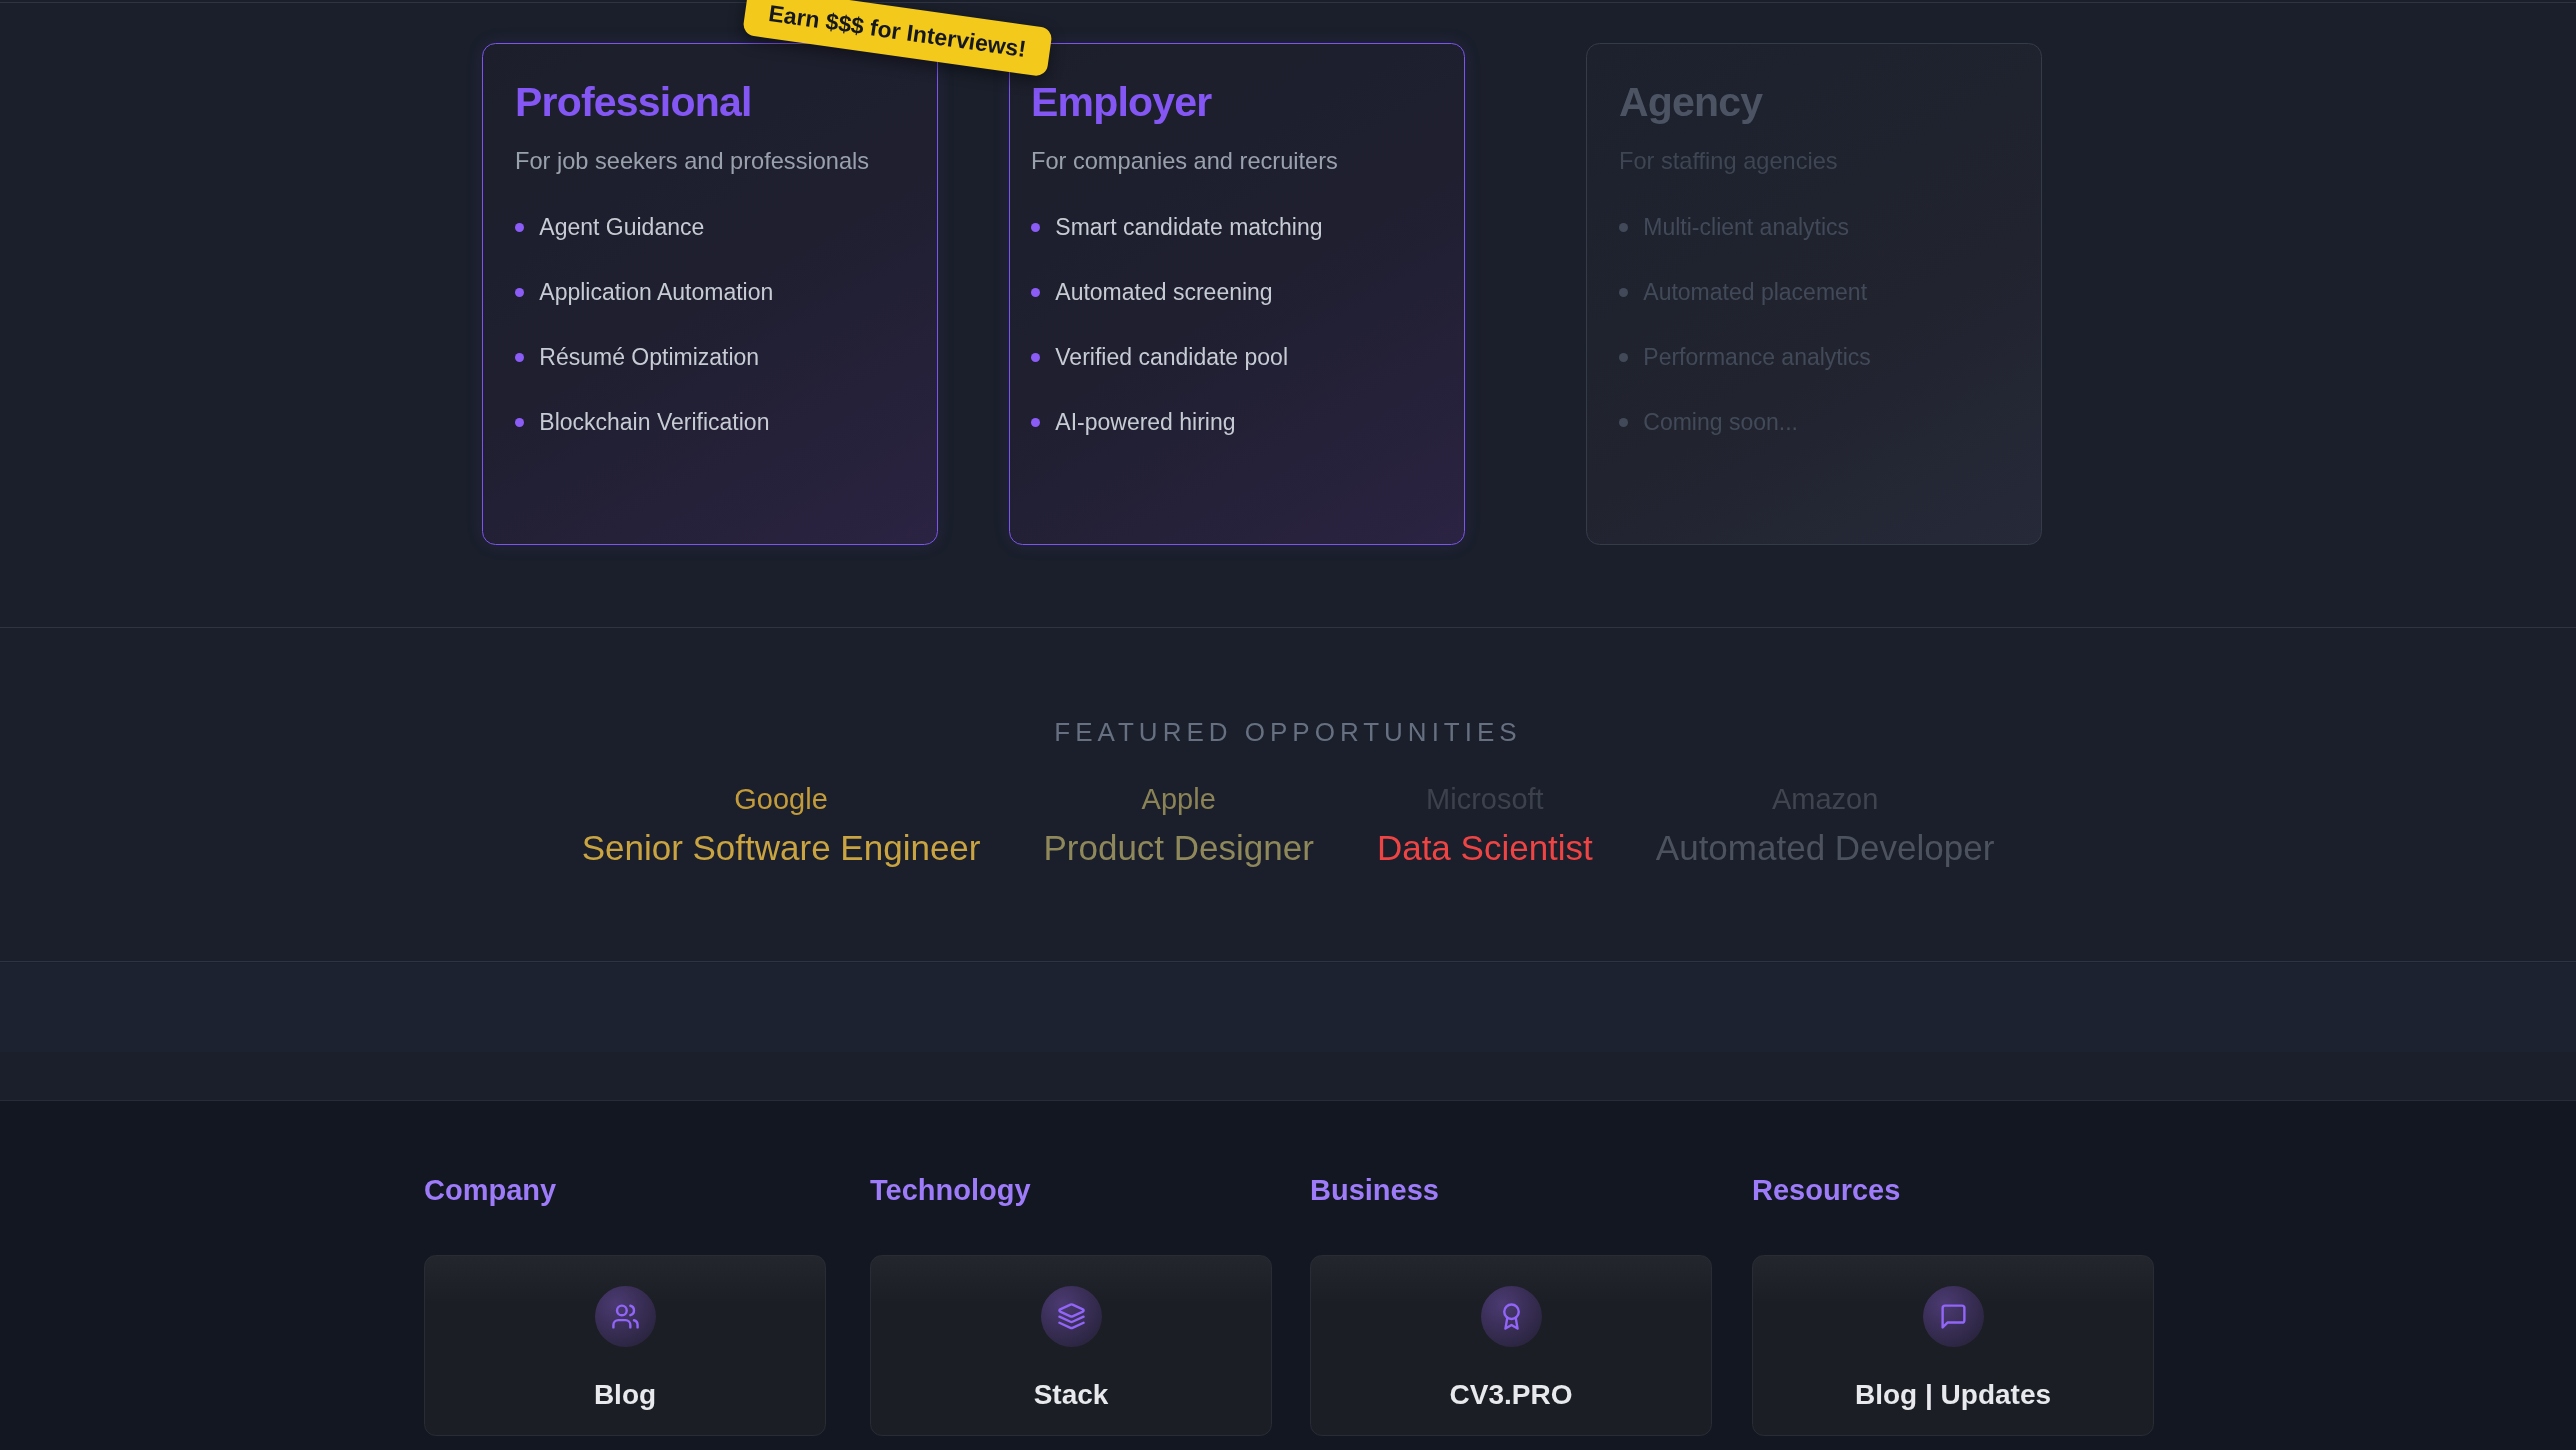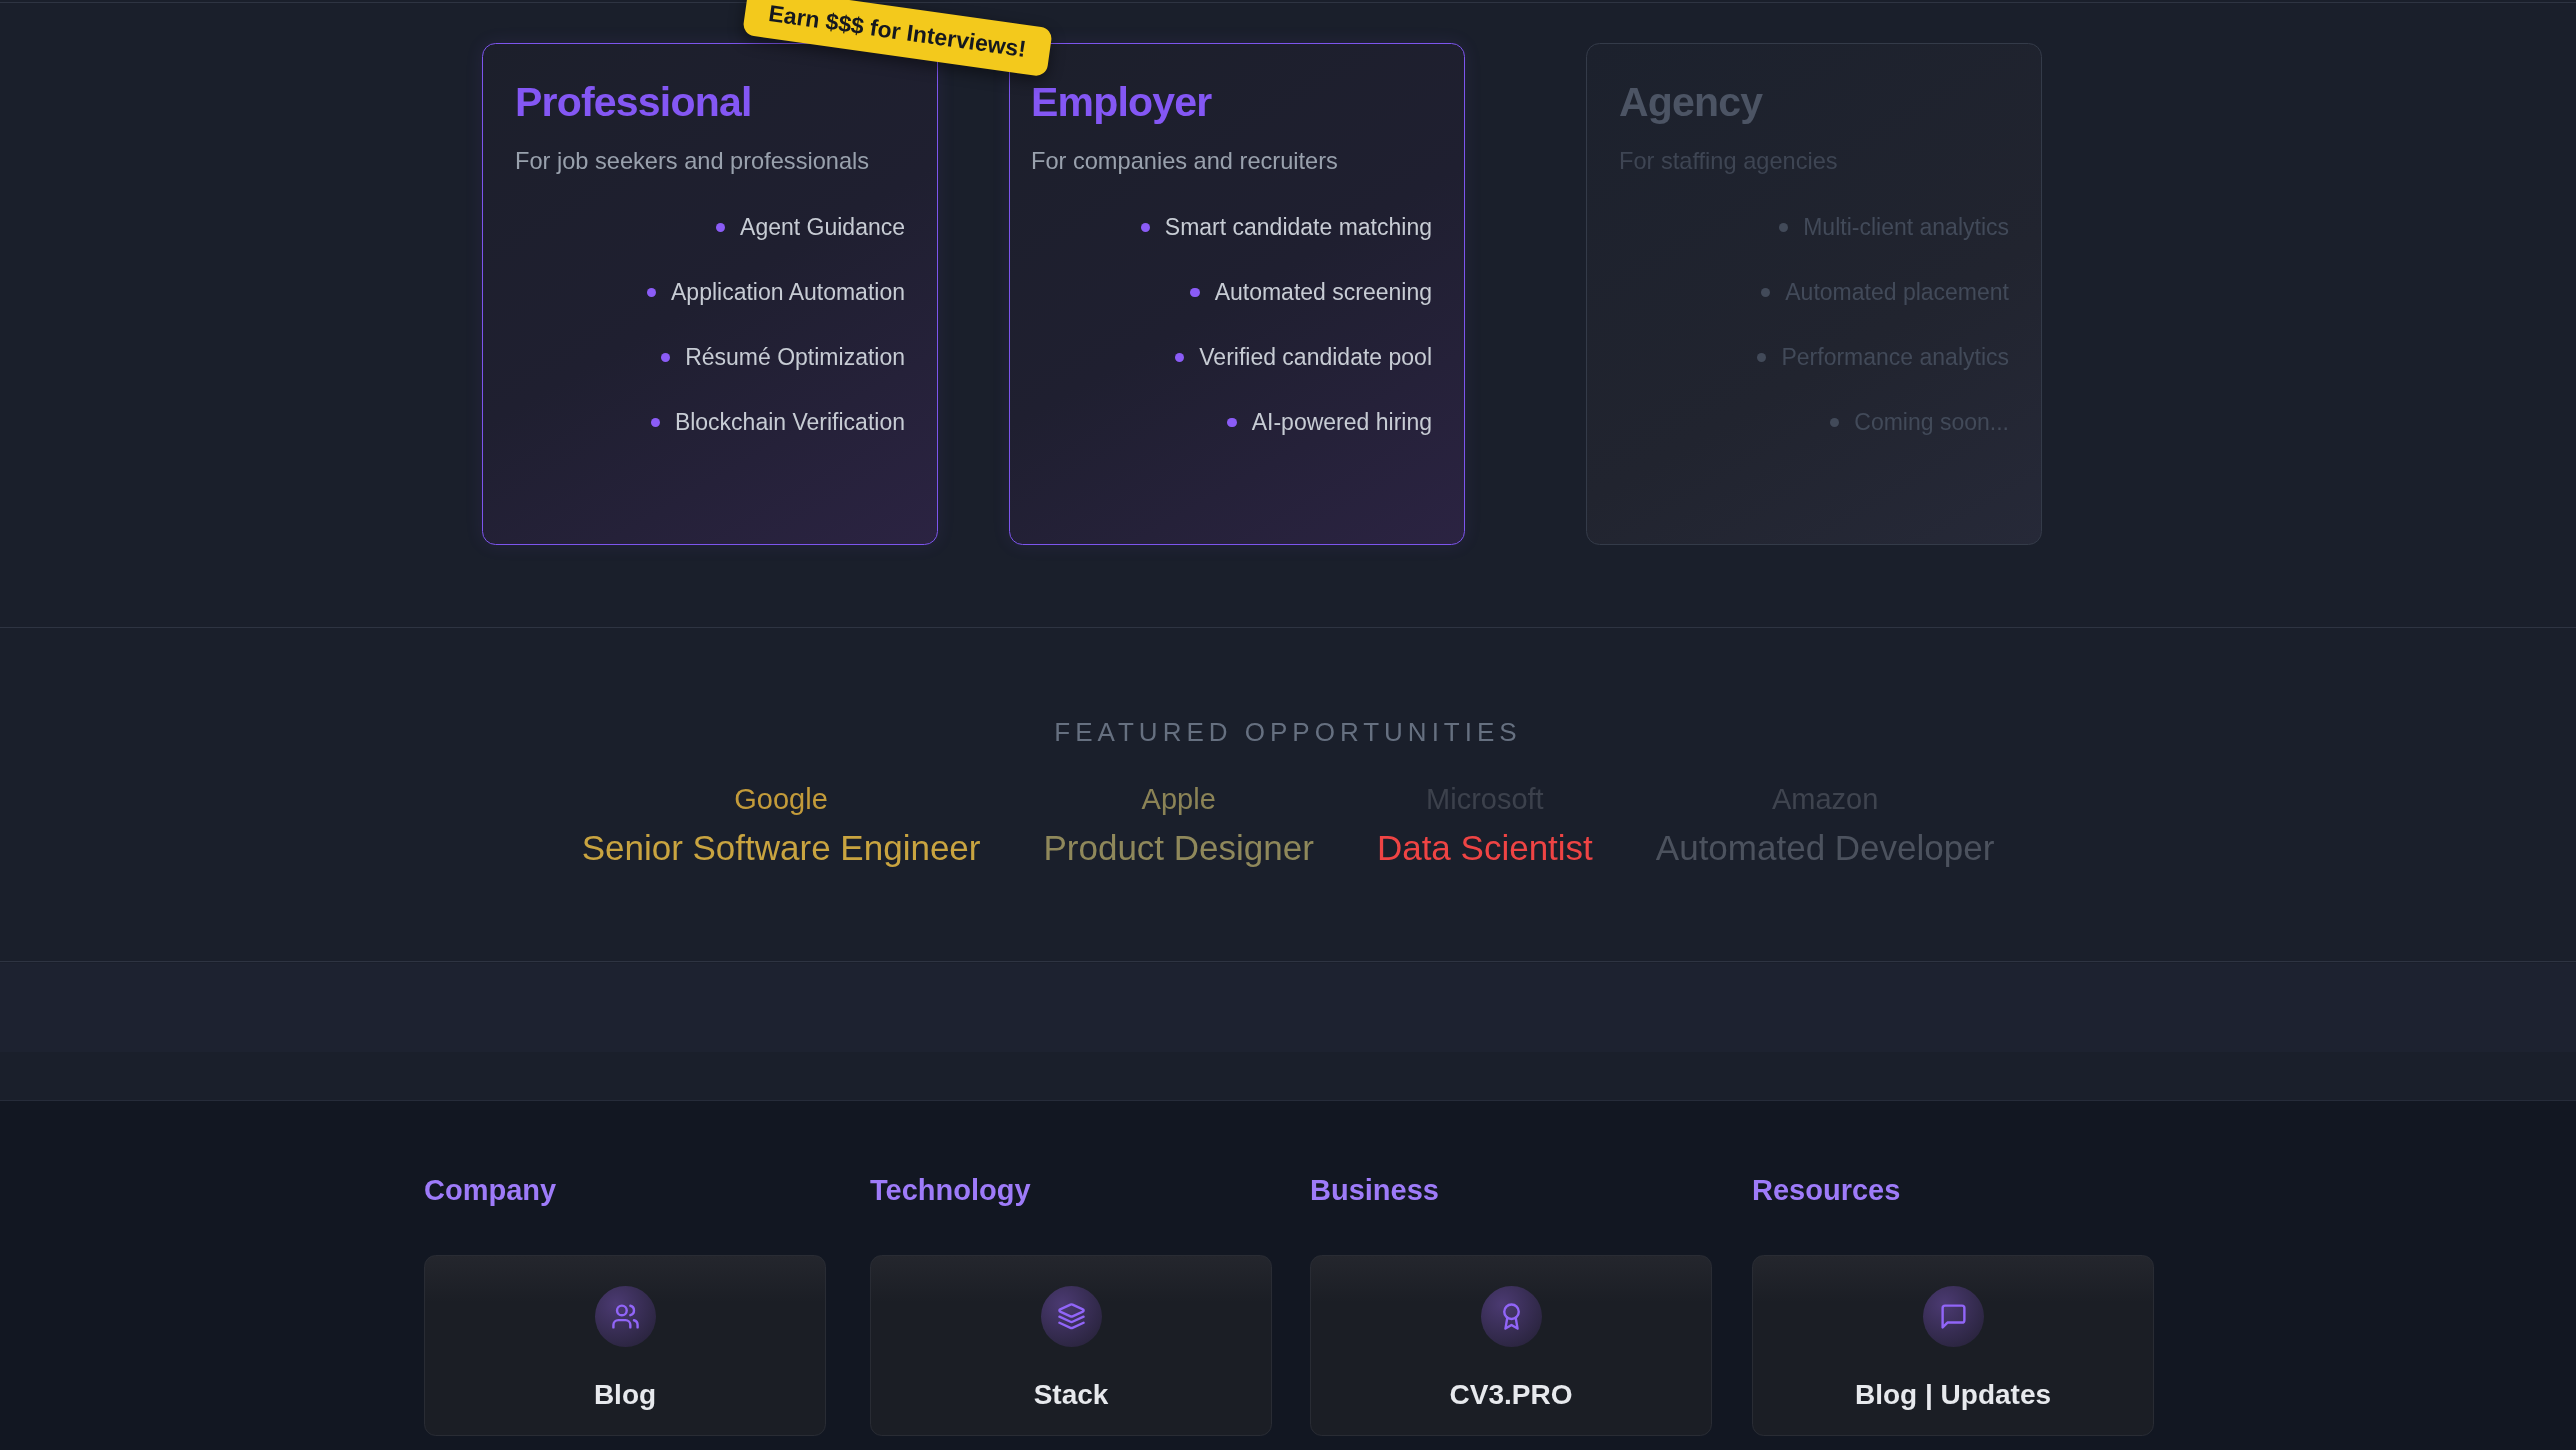--- a/index.html
+++ b/index.html
@@ -19,21 +19,21 @@
   }
   .plan.p0{left:482px;}
   .plan.p1{left:1009px;padding-left:21px;}
   .plan.p2{left:1586px;border:0.8px solid #343b49;box-shadow:none;
     background:linear-gradient(150deg,#1c212d 0%,#21242f 60%,#262938 100%);}
   .plan h2{margin:0;font-size:41px;font-weight:700;letter-spacing:-0.8px;color:#8457f4;}
   .plan.p2 h2{color:#4c5464;}
   .plan .desc{margin:22px 0 0 0;font-size:23.6px;color:#99a1ad;}
   .plan.p2 .desc{color:#3e4553;}
   .plan ul{list-style:none;margin:39px 0 0 0;padding:0;}
-  .plan li{display:flex;align-items:center;font-size:23px;color:#c7ccd4;margin:8px 0 38px 0;justify-content:flex-end;}
+  .plan li{display:flex;align-items:center;font-size:23px;color:#c7ccd4;margin:8px 0 38px 0;}
   .plan.p2 li{color:#424a59;}
   .dot{width:9.3px;height:9.3px;border-radius:50%;background:#8b5cf6;margin-right:15px;flex:0 0 auto;}
   .plan.p2 .dot{background:#424a59;}
 
   .badge{
     position:absolute;left:744px;top:6.7px;z-index:5;
     background:#f3c91c;color:#15181f;font-size:23px;font-weight:700;
     padding:11px 23.6px;border-radius:11.8px;transform:rotate(8deg);
     box-shadow:0 5px 15px rgba(0,0,0,0.45);white-space:nowrap;
   }

